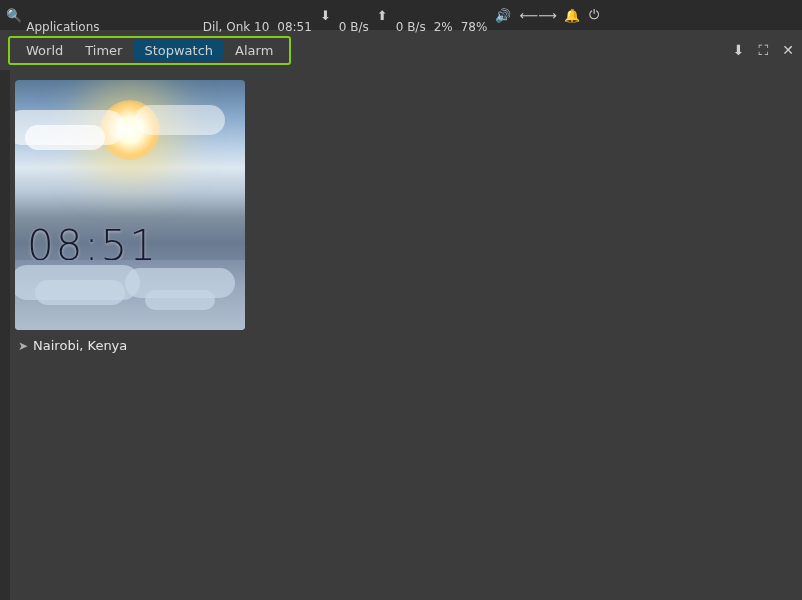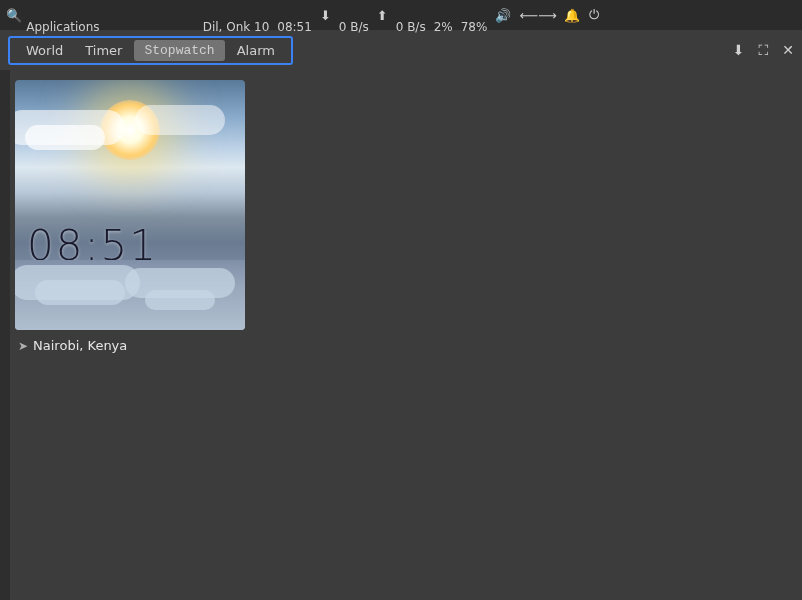--- a/index.html
+++ b/index.html
@@ -82,38 +82,37 @@
     #tab-bar-inner {
       display: flex;
       align-items: center;
       flex: 1;
       margin: 0 4px;
     }
 
     #tabs-container {
       display: flex;
       align-items: center;
-      border: 2px solid #3b82f6;
+      border: 2px solid #84cc16;
       border-radius: 3px;
       padding: 2px 6px;
       gap: 2px;
     }
 
     .tab {
       color: #d0d0d0;
       font-size: 13px;
       padding: 3px 10px;
       cursor: pointer;
       border-radius: 3px;
       white-space: nowrap;
     }
 
     .tab.active {
-      background: #737373;
-      font-family: Liberation Mono, monospace;
+      background: #0c4a6e;
     }
 
     #tab-bar-actions {
       display: flex;
       align-items: center;
       gap: 6px;
     }
 
     .window-action {
       color: #d0d0d0;

